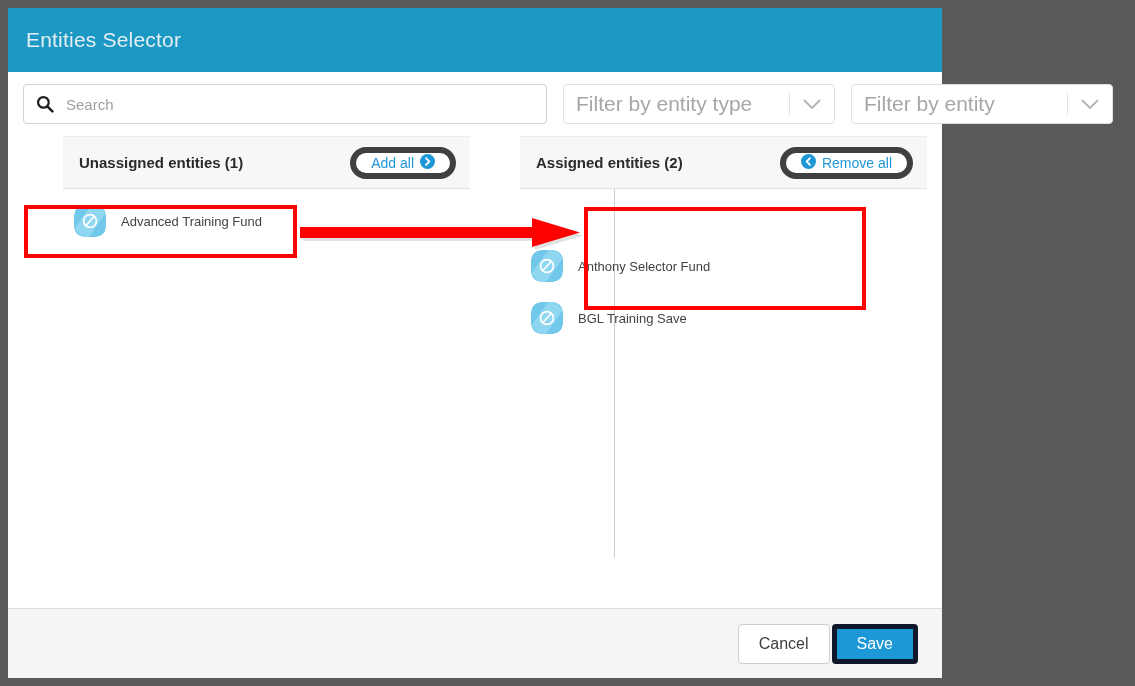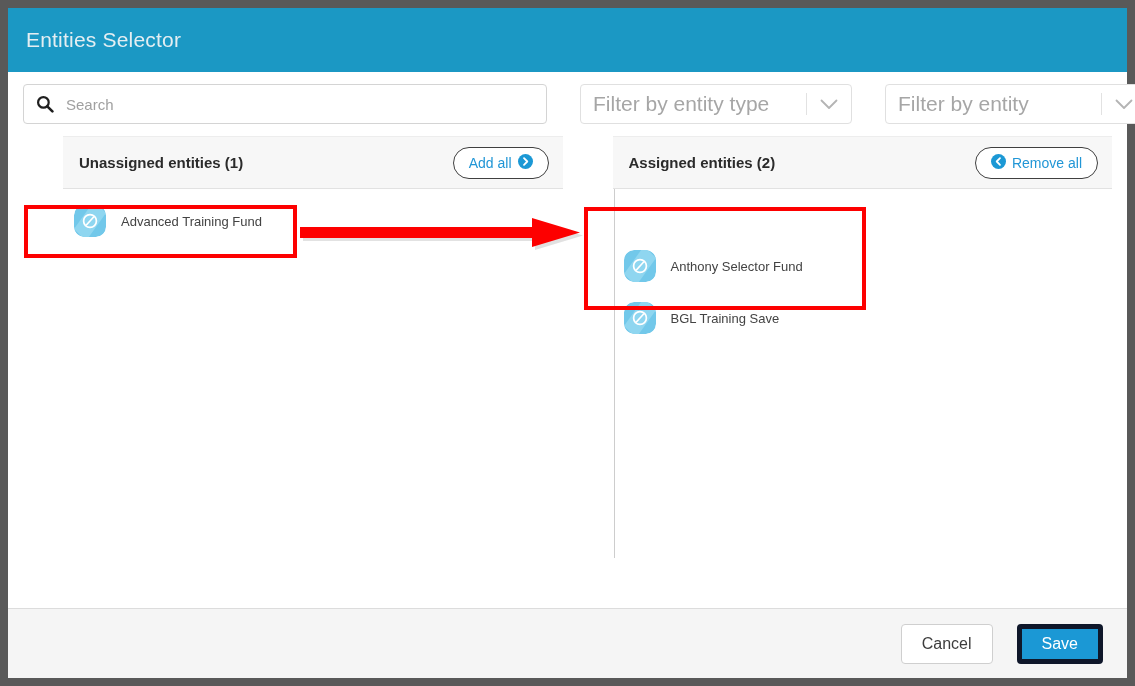--- a/index.html
+++ b/index.html
@@ -11,21 +11,21 @@
     height: 686px;
     background: #595959;
     font-family: "Liberation Sans", sans-serif;
     overflow: hidden;
   }
 
   .modal {
     position: absolute;
     left: 8px;
     top: 8px;
-    width: 1119px;
+    width: 934px;
     height: 670px;
     background: #ffffff;
     display: flex;
     flex-direction: column;
     box-sizing: border-box;
   }
 
   
   .titlebar {
     height: 64px;
@@ -41,21 +41,21 @@
     font-size: 21px;
     letter-spacing: 0.2px;
   }
 
   
   .filters {
     flex: 0 0 64px;
     display: flex;
     align-items: center;
     padding: 0 15px;
-    gap: 33px;
+    gap: 16px;
     box-sizing: border-box;
     background: #fff;
   }
   .search-box {
     flex: 0 0 524px;
     height: 40px;
     border: 1px solid #d4d4d4;
     border-radius: 4px;
     display: flex;
     align-items: center;
@@ -151,21 +151,21 @@
     justify-content: space-between;
     padding: 0 14px 0 16px;
     box-sizing: border-box;
   }
   .panel-title {
     font-size: 15px;
     font-weight: bold;
     color: #2b2b2b;
   }
   .pill-btn {
-    border: 1px solid #404040;
+    border: 6px solid #404040;
     border-radius: 18px;
     background: #fff;
     color: #2196d6;
     font-size: 14px;
     height: 32px;
     padding: 0 15px;
     display: flex;
     align-items: center;
     gap: 6px;
     cursor: pointer;
@@ -201,21 +201,21 @@
 
   
   .footer {
     flex: 0 0 70px;
     background: #f5f5f5;
     border-top: 1px solid #dcdcdc;
     display: flex;
     align-items: center;
     justify-content: flex-end;
     padding-right: 24px;
-    gap: 24px;
+    gap: 2px;
     box-sizing: border-box;
   }
   .btn {
     height: 40px;
     border-radius: 4px;
     font-size: 16px;
     font-family: "Liberation Sans", sans-serif;
     cursor: pointer;
     padding: 0 20px;
     box-sizing: border-box;

